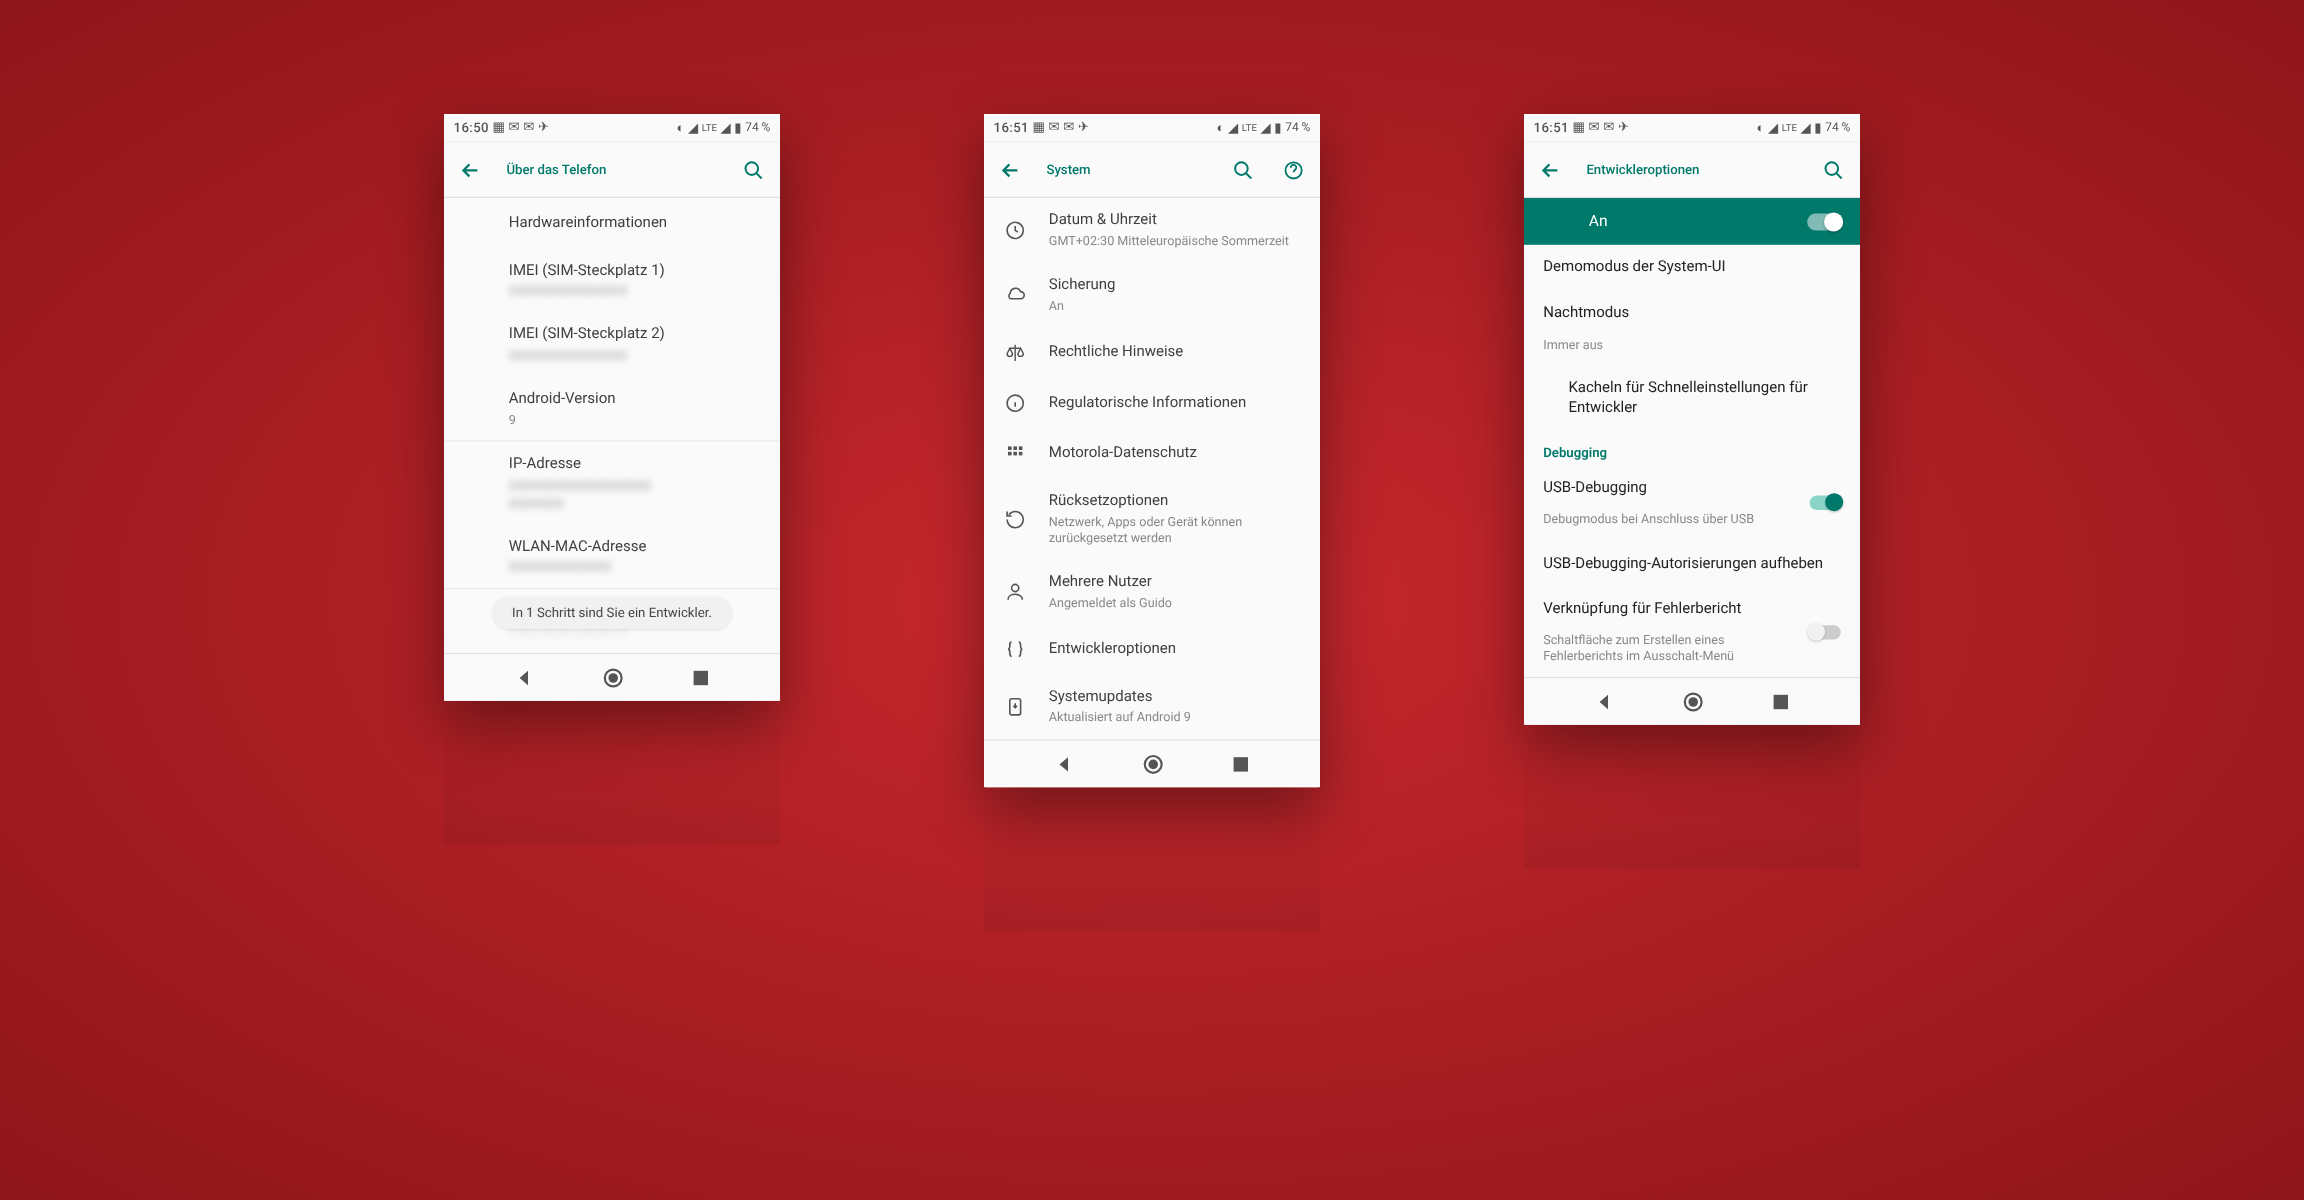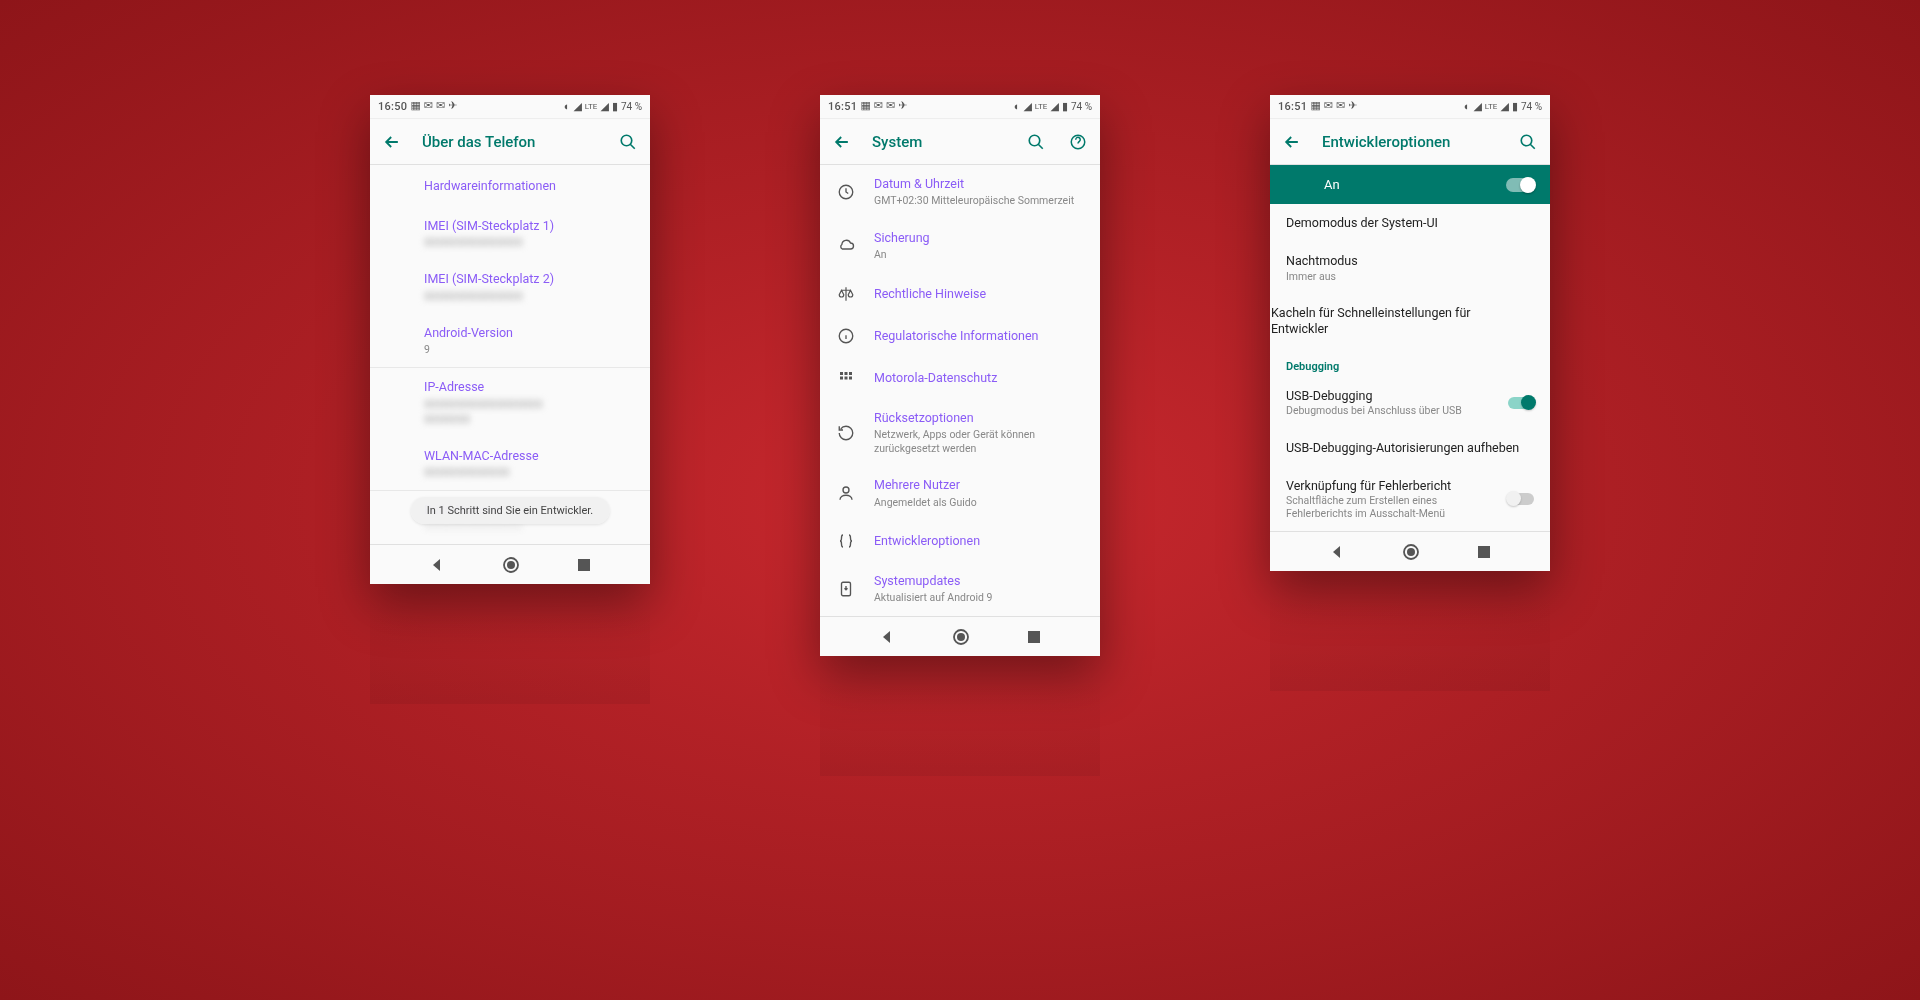--- a/index.html
+++ b/index.html
@@ -55,21 +55,21 @@
     height: 46px;
     background: #fafafa;
     display: flex;
     align-items: center;
     padding: 0 10px;
     border-bottom: 1px solid #e0e0e0;
     gap: 18px;
   }
   .app-bar .title {
     flex: 1;
-    font-size: 15px;
+    font-size: 11px;
     font-weight: 500;
     color: #00796b;
   }
   .app-bar .icon-btn {
     color: #00796b;
     font-size: 18px;
     cursor: pointer;
     display: flex;
     align-items: center;
     justify-content: center;
@@ -98,21 +98,21 @@
     transform: translateY(-50%);
     width: 20px;
     height: 20px;
     color: #555;
     display: flex;
     align-items: center;
     justify-content: center;
   }
   .list-item .primary {
     font-size: 12.5px;
-    color: #8b5cf6;
+    color: #404040;
     line-height: 1.3;
   }
   .list-item .secondary {
     font-size: 10.5px;
     color: #888;
     margin-top: 2px;
     line-height: 1.3;
   }
   .list-item .blurred {
     filter: blur(3px);
@@ -188,21 +188,21 @@
     top: -2px; left: -2px;
     box-shadow: 0 1px 2px rgba(0,0,0,0.2);
   }
   .list-item-toggle {
     display: flex;
     align-items: center;
     padding: 11px 16px;
   }
   .list-item-toggle .text-col { flex: 1; padding-right: 10px; }
   .list-item-toggle .primary { font-size: 12.5px; color: #222; line-height: 1.3; }
-  .list-item-toggle .secondary { font-size: 10.5px; color: #888; margin-top: 0; line-height: 1.25; }
+  .list-item-toggle .secondary { font-size: 10.5px; color: #888; margin-top: 11px; line-height: 1.25; }
   .section-header {
     padding: 12px 16px 4px;
     font-size: 11px;
     font-weight: 600;
     color: #00796b;
   }
   .nav-bar {
     height: 40px;
     background: #fafafa;
     border-top: 1px solid #e0e0e0;
@@ -498,21 +498,21 @@
       <div class="text-col">
           <div class="primary">Demomodus der System-UI</div>
         </div>
     </div>
     <div class="list-item-toggle" style="padding-left:16px;">
       <div class="text-col">
         <div class="primary">Nachtmodus</div>
         <div class="secondary">Immer aus</div>
       </div>
     </div>
-    <div class="list-item-toggle" style="padding-left:1px;">
+    <div class="list-item-toggle" style="padding-left:1px;margin-left:36px;">
       <div class="text-col">
           <div class="primary">Kacheln für Schnelleinstellungen für Entwickler</div>
         </div>
     </div>
     <div class="section-header">Debugging</div>
     <div class="list-item-toggle">
       <div class="text-col">
         <div class="primary">USB-Debugging</div>
         <div class="secondary">Debugmodus bei Anschluss über USB</div>
       </div>

